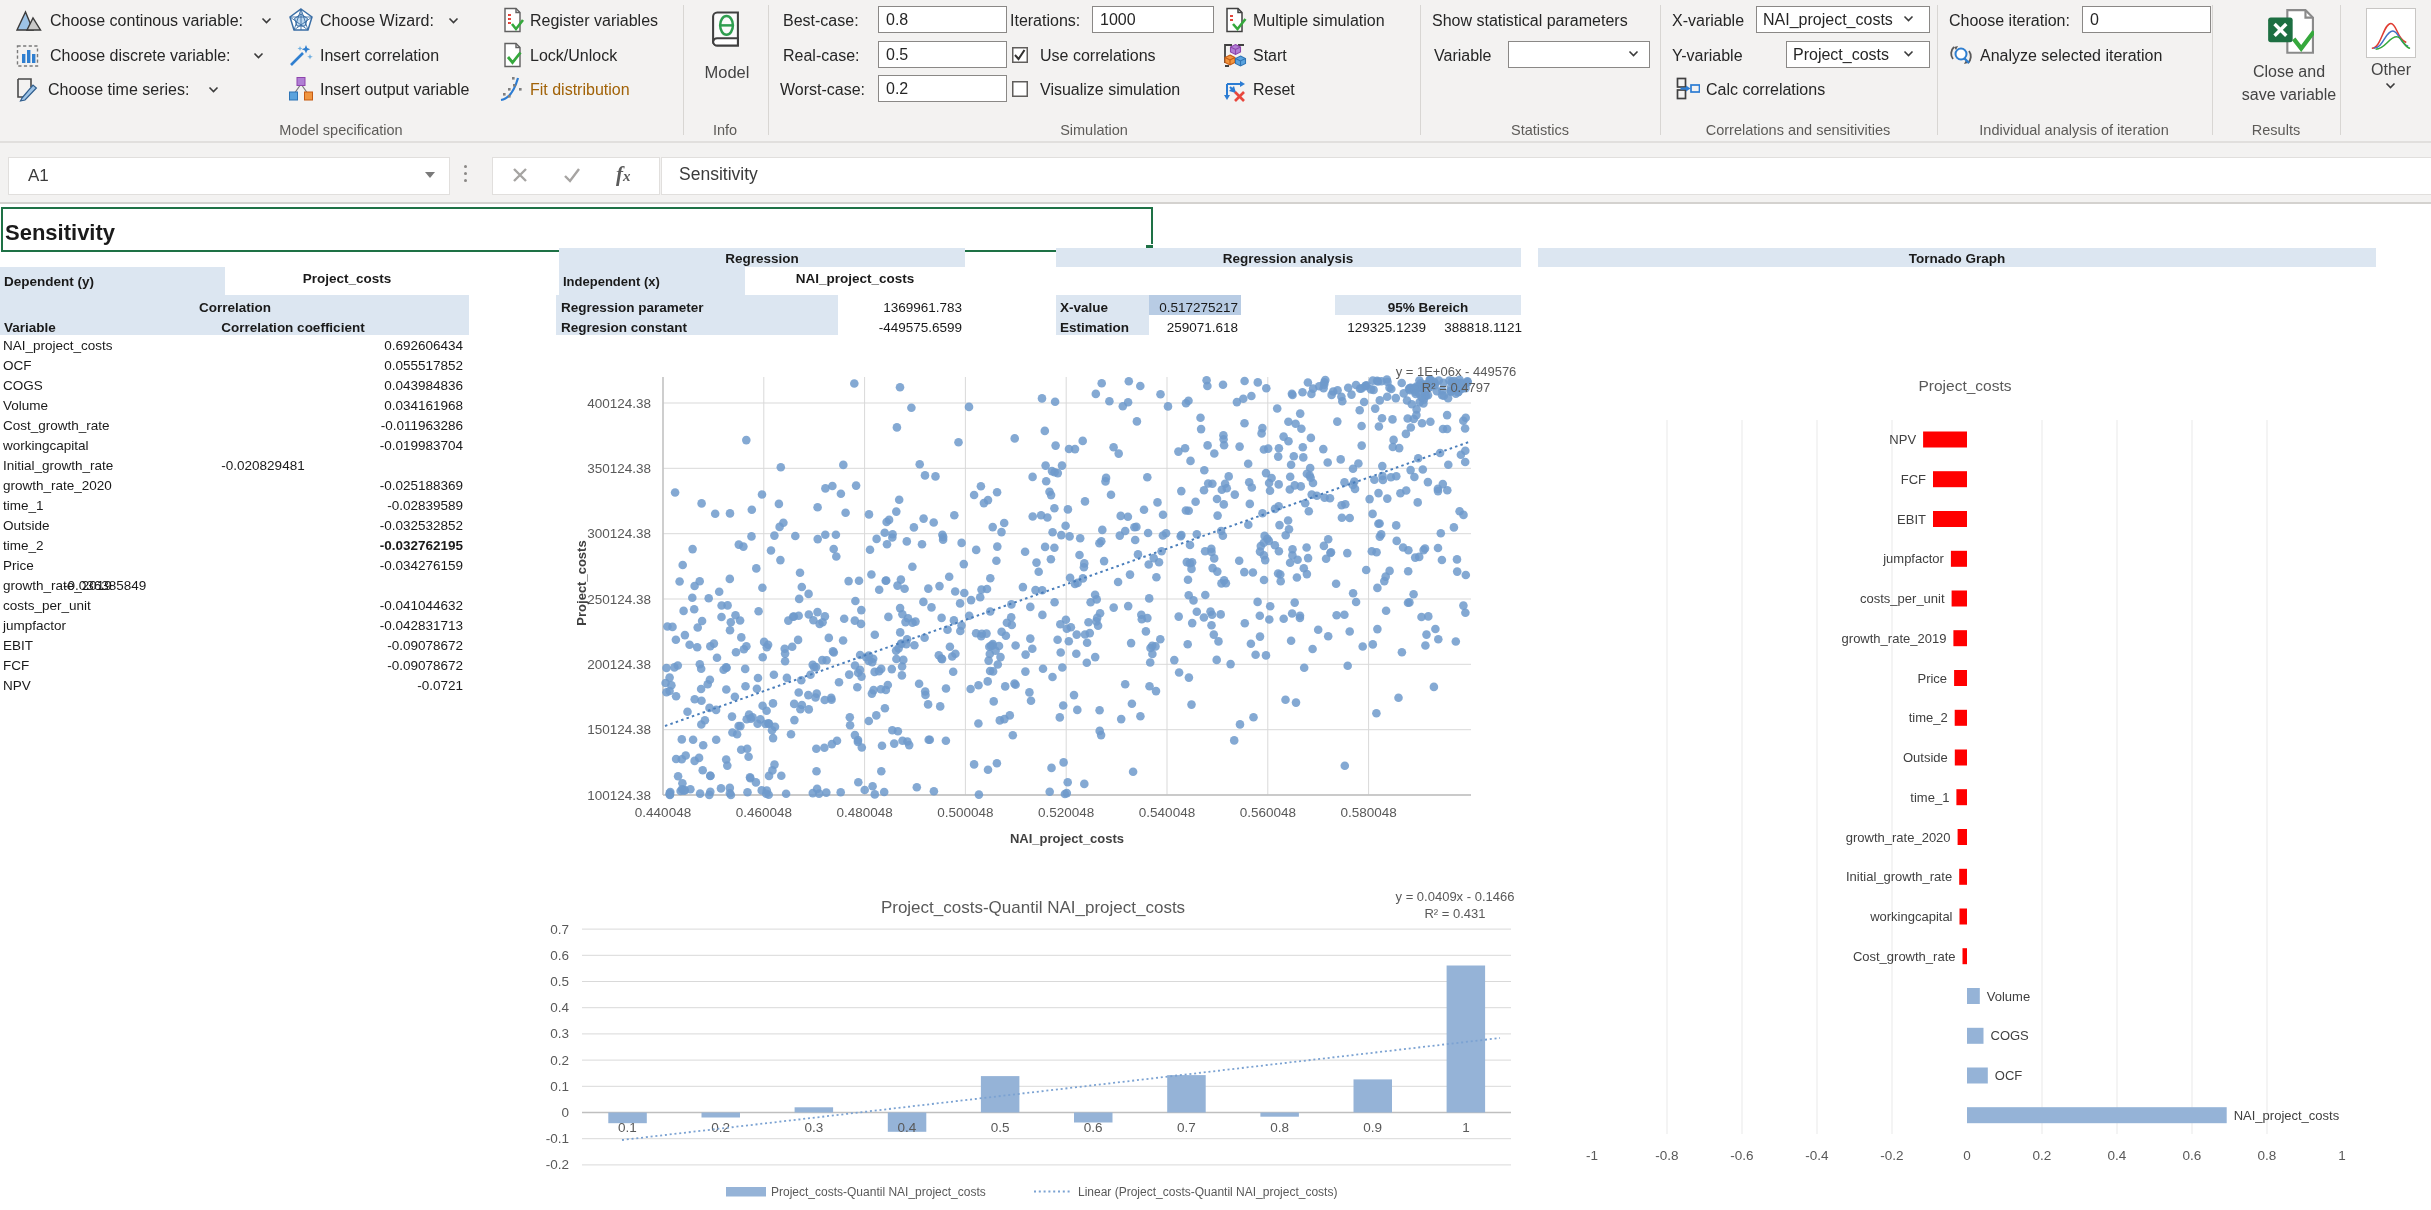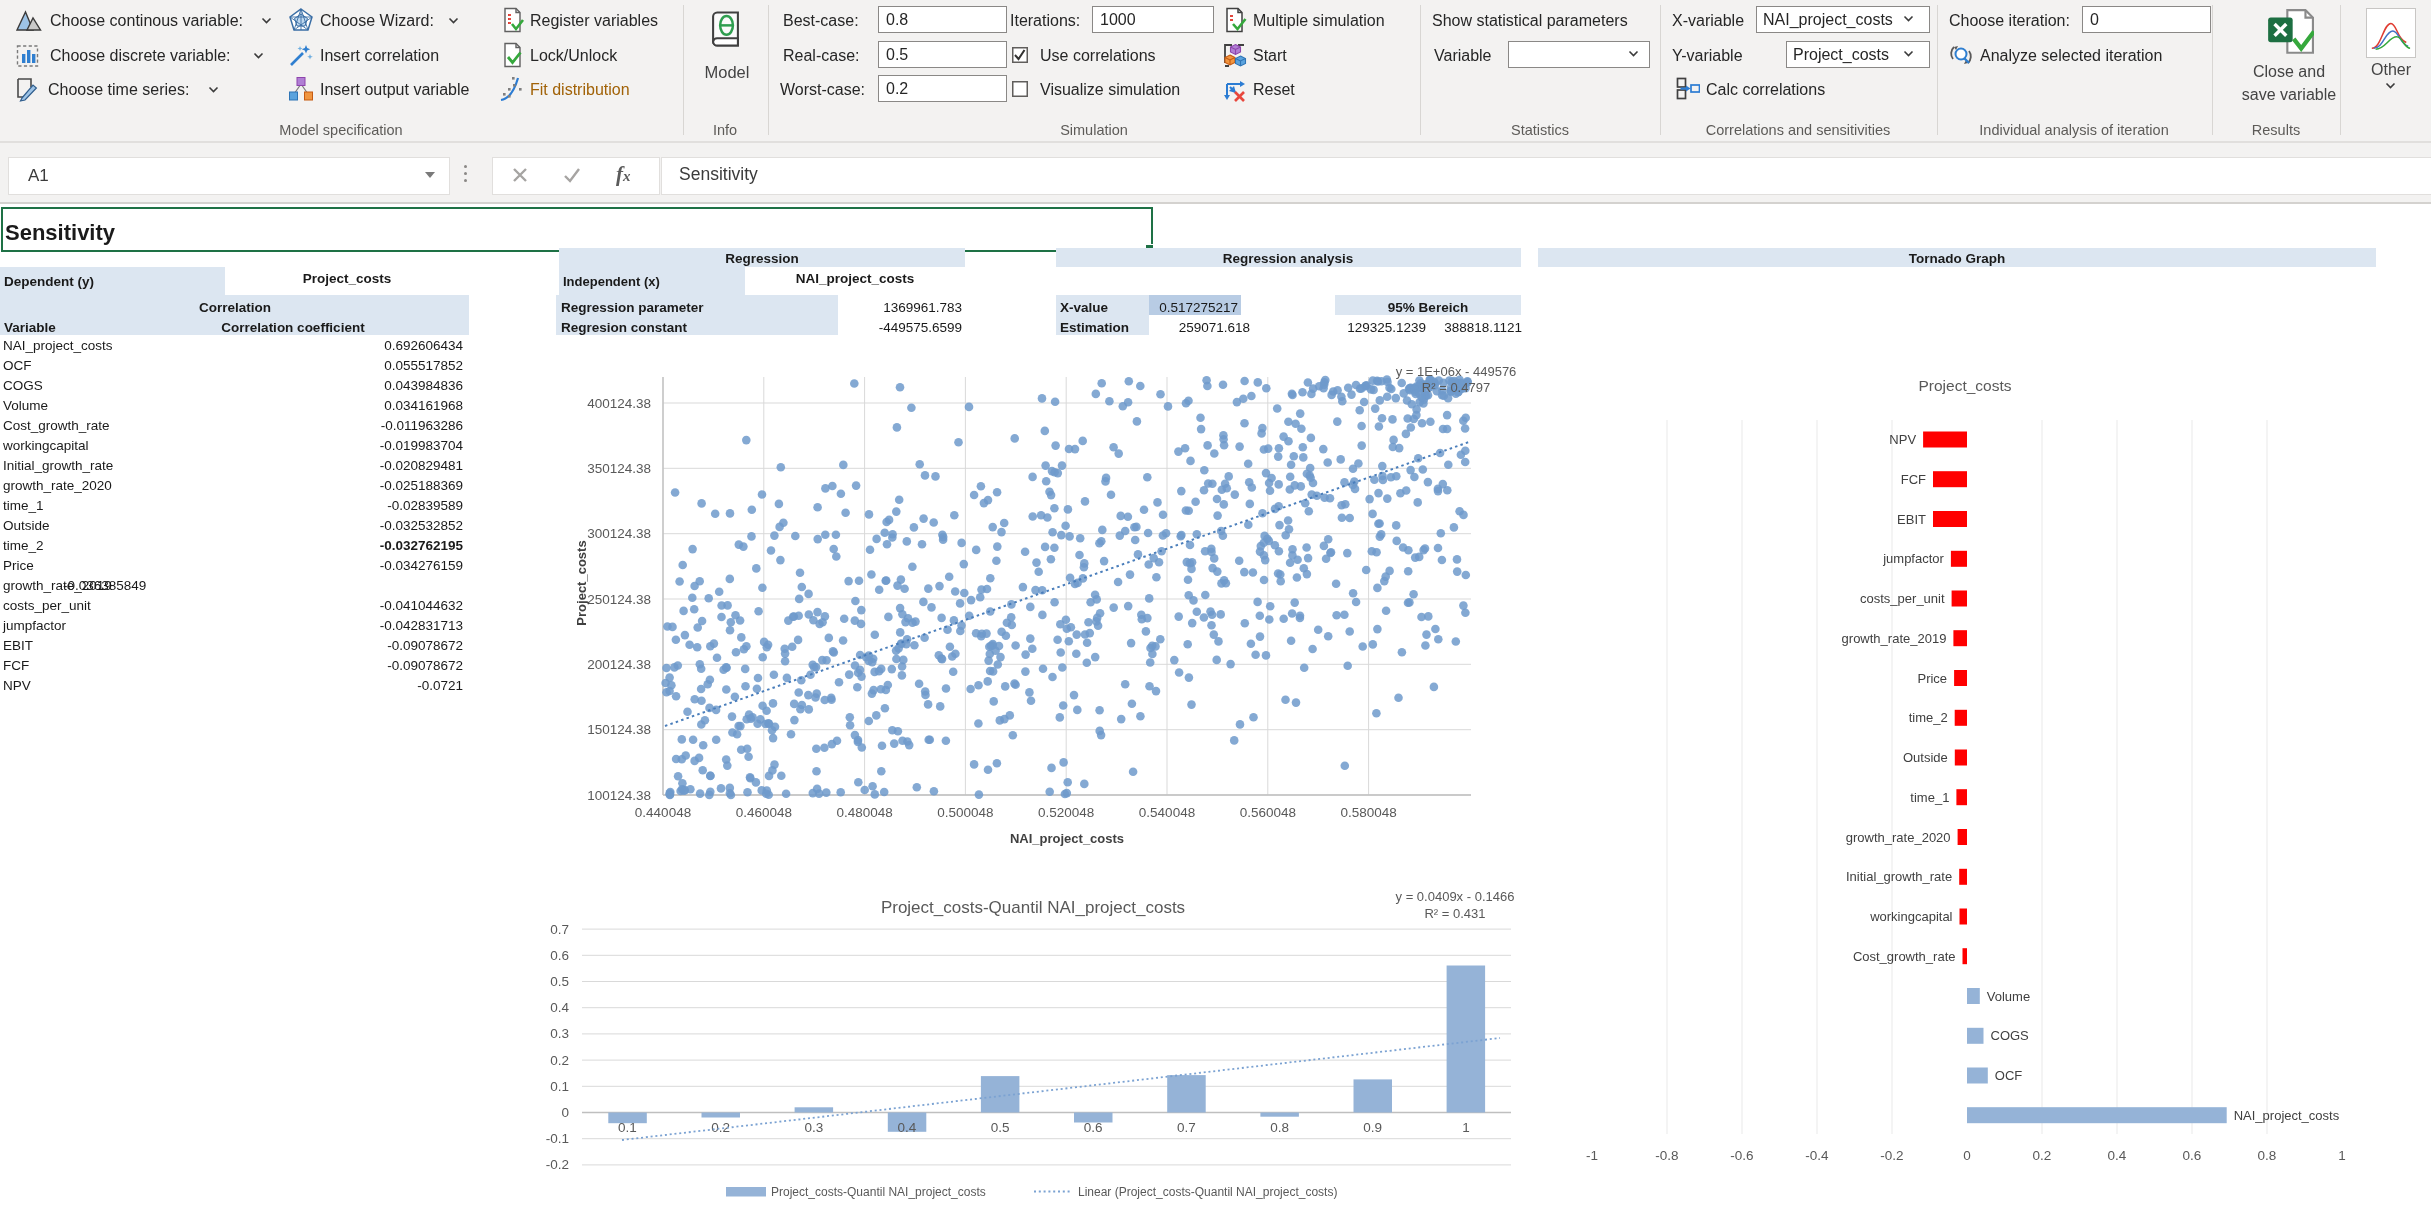--- a/index.html
+++ b/index.html
@@ -257,39 +257,39 @@
 <div style="position:absolute;left:556px;top:295px;width:282px;height:40px;background:#dce6f1;"></div>
 <div style="position:absolute;left:561px;top:301px;font-size:13.5px;color:#1a1a1a;font-weight:700;white-space:nowrap;line-height:1;">Regression parameter</div>
 <div style="position:absolute;left:562px;top:301px;width:400px;text-align:right;font-size:13.5px;color:#1a1a1a;font-weight:400;white-space:nowrap;line-height:1;">1369961.783</div>
 <div style="position:absolute;left:561px;top:321px;font-size:13.5px;color:#1a1a1a;font-weight:700;white-space:nowrap;line-height:1;">Regresion constant</div>
 <div style="position:absolute;left:562px;top:321px;width:400px;text-align:right;font-size:13.5px;color:#1a1a1a;font-weight:400;white-space:nowrap;line-height:1;">-449575.6599</div>
 <div style="position:absolute;left:1056px;top:295px;width:93px;height:40px;background:#dce6f1;"></div>
 <div style="position:absolute;left:1149px;top:295px;width:92px;height:20px;background:#b8cce4;"></div>
 <div style="position:absolute;left:1060px;top:301px;font-size:13.5px;color:#1a1a1a;font-weight:700;white-space:nowrap;line-height:1;">X-value</div>
 <div style="position:absolute;left:838px;top:301px;width:400px;text-align:right;font-size:13.5px;color:#1a1a1a;font-weight:400;white-space:nowrap;line-height:1;">0.517275217</div>
 <div style="position:absolute;left:1060px;top:321px;font-size:13.5px;color:#1a1a1a;font-weight:700;white-space:nowrap;line-height:1;">Estimation</div>
-<div style="position:absolute;left:838px;top:321px;width:400px;text-align:right;font-size:13.5px;color:#1a1a1a;font-weight:400;white-space:nowrap;line-height:1;padding-left:12px;">259071.618</div>
+<div style="position:absolute;left:838px;top:321px;width:400px;text-align:right;font-size:13.5px;color:#1a1a1a;font-weight:400;white-space:nowrap;line-height:1;">259071.618</div>
 <div style="position:absolute;left:1335px;top:295px;width:186px;height:20px;background:#dce6f1;"></div>
 <div style="position:absolute;left:1428px;top:301px;transform:translateX(-50%);font-size:13.5px;color:#1a1a1a;font-weight:700;white-space:nowrap;line-height:1;">95% Bereich</div>
 <div style="position:absolute;left:1026px;top:321px;width:400px;text-align:right;font-size:13.5px;color:#1a1a1a;font-weight:400;white-space:nowrap;line-height:1;">129325.1239</div>
 <div style="position:absolute;left:1122px;top:321px;width:400px;text-align:right;font-size:13.5px;color:#1a1a1a;font-weight:400;white-space:nowrap;line-height:1;">388818.1121</div>
 <div style="position:absolute;left:3px;top:339px;font-size:13.5px;color:#1a1a1a;font-weight:400;white-space:nowrap;line-height:1;">NAI_project_costs</div>
 <div style="position:absolute;left:63px;top:339px;width:400px;text-align:right;font-size:13.5px;color:#1a1a1a;font-weight:400;white-space:nowrap;line-height:1;">0.692606434</div>
 <div style="position:absolute;left:3px;top:359px;font-size:13.5px;color:#1a1a1a;font-weight:400;white-space:nowrap;line-height:1;">OCF</div>
 <div style="position:absolute;left:63px;top:359px;width:400px;text-align:right;font-size:13.5px;color:#1a1a1a;font-weight:400;white-space:nowrap;line-height:1;">0.055517852</div>
 <div style="position:absolute;left:3px;top:379px;font-size:13.5px;color:#1a1a1a;font-weight:400;white-space:nowrap;line-height:1;">COGS</div>
 <div style="position:absolute;left:63px;top:379px;width:400px;text-align:right;font-size:13.5px;color:#1a1a1a;font-weight:400;white-space:nowrap;line-height:1;">0.043984836</div>
 <div style="position:absolute;left:3px;top:399px;font-size:13.5px;color:#1a1a1a;font-weight:400;white-space:nowrap;line-height:1;">Volume</div>
 <div style="position:absolute;left:63px;top:399px;width:400px;text-align:right;font-size:13.5px;color:#1a1a1a;font-weight:400;white-space:nowrap;line-height:1;">0.034161968</div>
 <div style="position:absolute;left:3px;top:419px;font-size:13.5px;color:#1a1a1a;font-weight:400;white-space:nowrap;line-height:1;">Cost_growth_rate</div>
 <div style="position:absolute;left:63px;top:419px;width:400px;text-align:right;font-size:13.5px;color:#1a1a1a;font-weight:400;white-space:nowrap;line-height:1;">-0.011963286</div>
 <div style="position:absolute;left:3px;top:439px;font-size:13.5px;color:#1a1a1a;font-weight:400;white-space:nowrap;line-height:1;">workingcapital</div>
 <div style="position:absolute;left:63px;top:439px;width:400px;text-align:right;font-size:13.5px;color:#1a1a1a;font-weight:400;white-space:nowrap;line-height:1;">-0.019983704</div>
 <div style="position:absolute;left:3px;top:459px;font-size:13.5px;color:#1a1a1a;font-weight:400;white-space:nowrap;line-height:1;">Initial_growth_rate</div>
-<div style="position:absolute;left:63px;top:459px;width:400px;text-align:right;font-size:13.5px;color:#1a1a1a;font-weight:400;white-space:nowrap;line-height:1;">-0.020829481</div>
+<div style="position:absolute;left:63px;top:459px;width:400px;text-align:center;font-size:13.5px;color:#1a1a1a;font-weight:400;white-space:nowrap;line-height:1;">-0.020829481</div>
 <div style="position:absolute;left:3px;top:479px;font-size:13.5px;color:#1a1a1a;font-weight:400;white-space:nowrap;line-height:1;">growth_rate_2020</div>
 <div style="position:absolute;left:63px;top:479px;width:400px;text-align:right;font-size:13.5px;color:#1a1a1a;font-weight:400;white-space:nowrap;line-height:1;">-0.025188369</div>
 <div style="position:absolute;left:3px;top:499px;font-size:13.5px;color:#1a1a1a;font-weight:400;white-space:nowrap;line-height:1;">time_1</div>
 <div style="position:absolute;left:63px;top:499px;width:400px;text-align:right;font-size:13.5px;color:#1a1a1a;font-weight:400;white-space:nowrap;line-height:1;">-0.02839589</div>
 <div style="position:absolute;left:3px;top:519px;font-size:13.5px;color:#1a1a1a;font-weight:400;white-space:nowrap;line-height:1;">Outside</div>
 <div style="position:absolute;left:63px;top:519px;width:400px;text-align:right;font-size:13.5px;color:#1a1a1a;font-weight:400;white-space:nowrap;line-height:1;">-0.032532852</div>
 <div style="position:absolute;left:3px;top:539px;font-size:13.5px;color:#1a1a1a;font-weight:400;white-space:nowrap;line-height:1;">time_2</div>
 <div style="position:absolute;left:63px;top:539px;width:400px;text-align:right;font-size:13.5px;color:#1a1a1a;font-weight:700;white-space:nowrap;line-height:1;">-0.032762195</div>
 <div style="position:absolute;left:3px;top:559px;font-size:13.5px;color:#1a1a1a;font-weight:400;white-space:nowrap;line-height:1;">Price</div>
 <div style="position:absolute;left:63px;top:559px;width:400px;text-align:right;font-size:13.5px;color:#1a1a1a;font-weight:400;white-space:nowrap;line-height:1;">-0.034276159</div>

